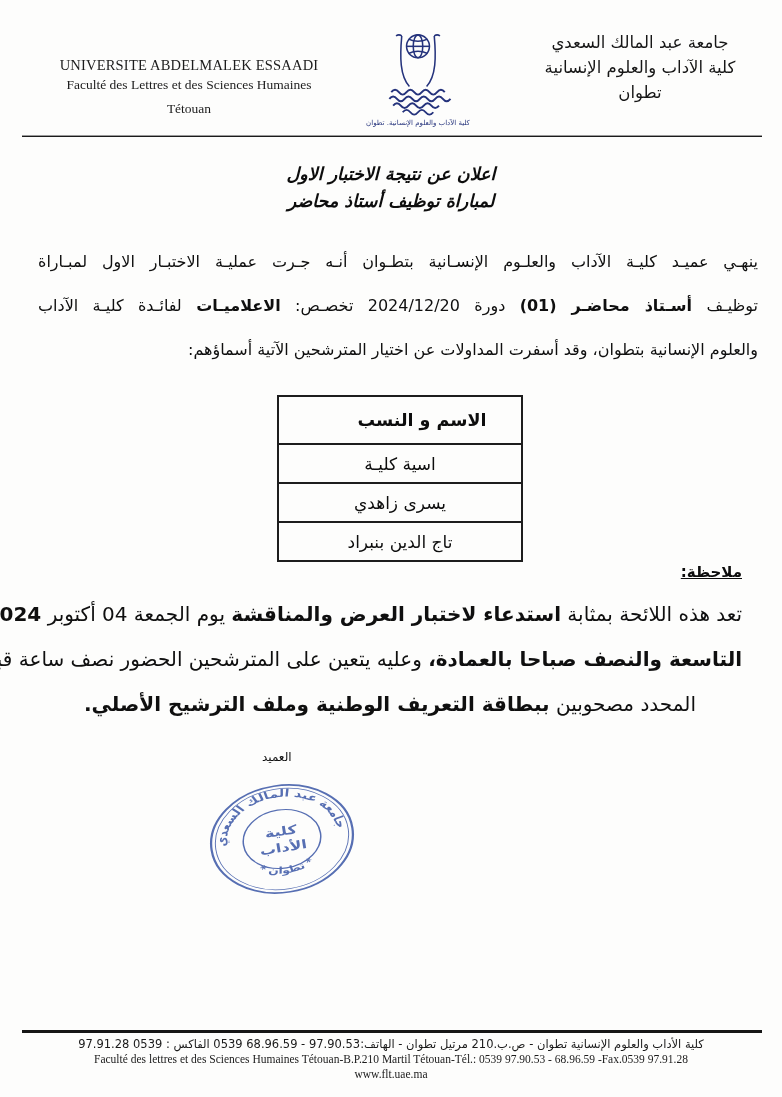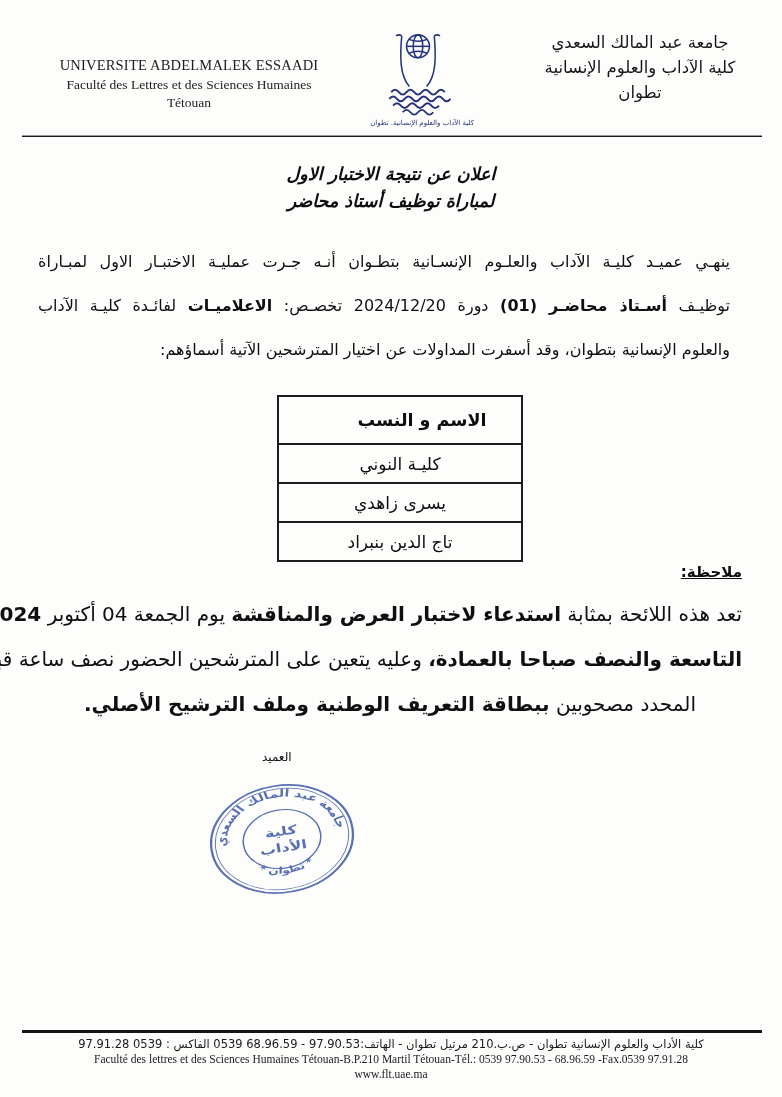--- a/index.html
+++ b/index.html
@@ -15,23 +15,23 @@
 
   
   .header-left {
     position: absolute; left: 36px; top: 57px; width: 306px;
     text-align: center;
     font-family: "Liberation Serif", serif;
     color: #1c1c1c;
   }
   .header-left .l1 { font-size: 14.5px; letter-spacing: .2px; }
   .header-left .l2 { font-size: 13.5px; margin-top: 3px; }
-  .header-left .l3 { font-size: 13.5px; margin-top: 2px; }
-
-  .logo-wrap { position: absolute; left: 362px; top: 32px; width: 112px; text-align: right; }
+  .header-left .l3 { font-size: 13.5px; margin-top: 8px; }
+
+  .logo-wrap { position: absolute; left: 362px; top: 32px; width: 112px; text-align: center; }
   .logo-wrap svg { display: block; margin: 0 auto; }
   .logo-caption { font-size: 7px; color: #25337c; margin-top: 1px; white-space: nowrap; }
 
   .header-right {
     position: absolute; right: 20px; top: 30px; width: 244px;
     text-align: center; direction: rtl;
     font-size: 16.5px; line-height: 25px; color: #161616;
   }
 
   .rule {
@@ -41,21 +41,21 @@
 
   
   .title {
     position: absolute; top: 161px; left: 0; width: 100%;
     text-align: center; direction: rtl;
     font-size: 17.5px; font-weight: bold; line-height: 27px; color: #0d0d0d; font-style: italic;
   }
 
   
   .body-par {
-    position: absolute; top: 240px; left: 38px; right: 52px;
+    position: absolute; top: 240px; left: 38px; right: 24px;
     direction: rtl; font-size: 16px; color: #0f0f0f;
   }
   .jline { text-align: justify; text-align-last: justify; height: 44px; line-height: 44px; white-space: nowrap; }
   .rline { text-align: right; height: 44px; line-height: 44px; }
 
   
   .names {
     position: absolute; top: 395px; left: 277px; width: 246px;
     border-collapse: collapse; direction: rtl;
   }
@@ -162,21 +162,21 @@
   </div>
 
   <table class="names">
     <thead>
       <tr>
         <th>الاسم و النسب</th>
       </tr>
     </thead>
     <tbody>
       <tr>
-          <td>كليـة النوني</td>
+          <td>اسية كليـة</td>
         </tr>
       <tr>
           <td>يسرى زاهدي</td>
         </tr>
       <tr>
           <td>تاج الدين بنبراد</td>
         </tr>
     </tbody>
   </table>
 

